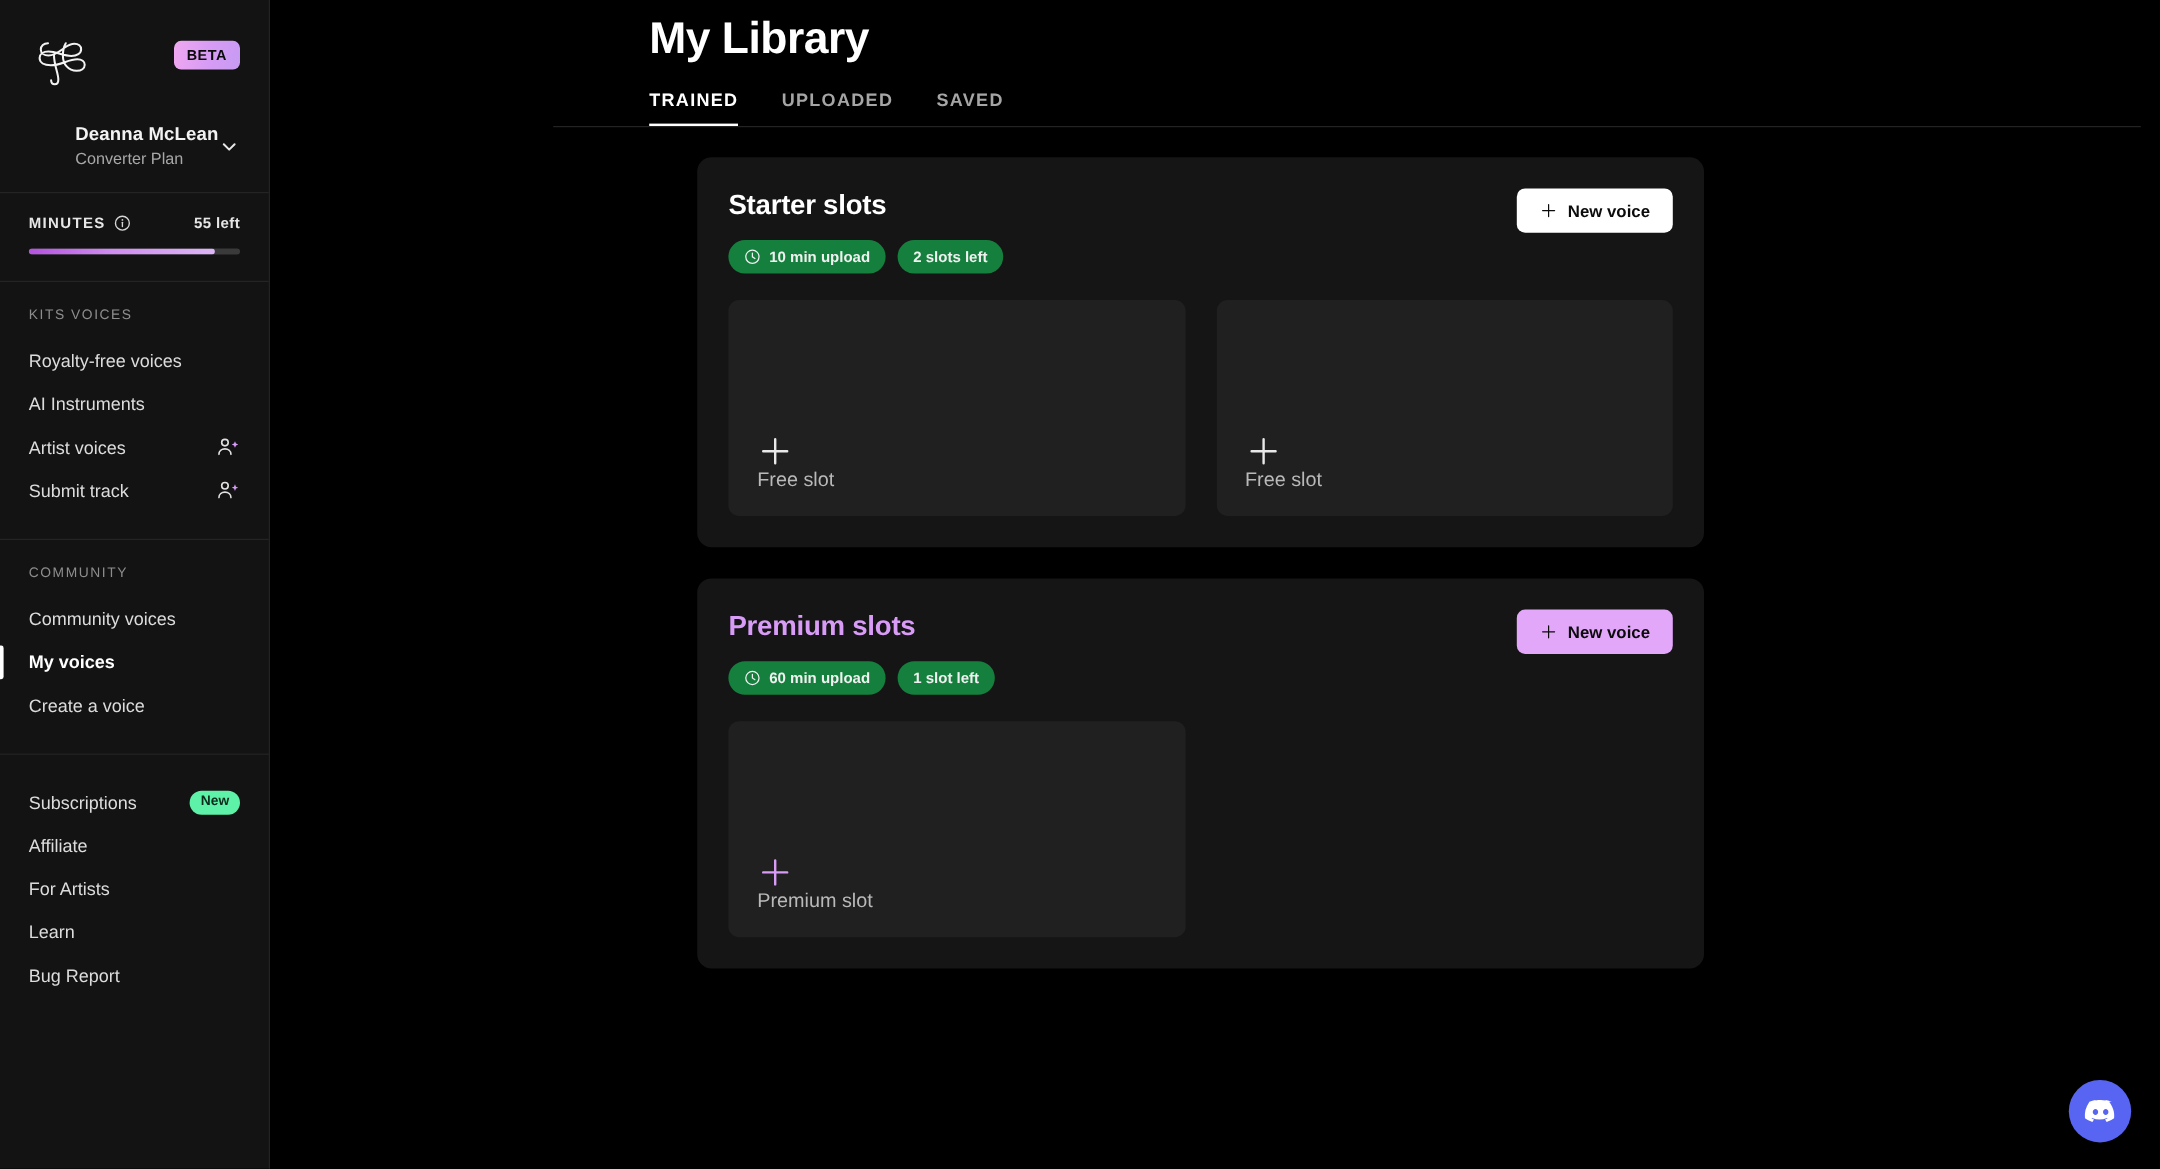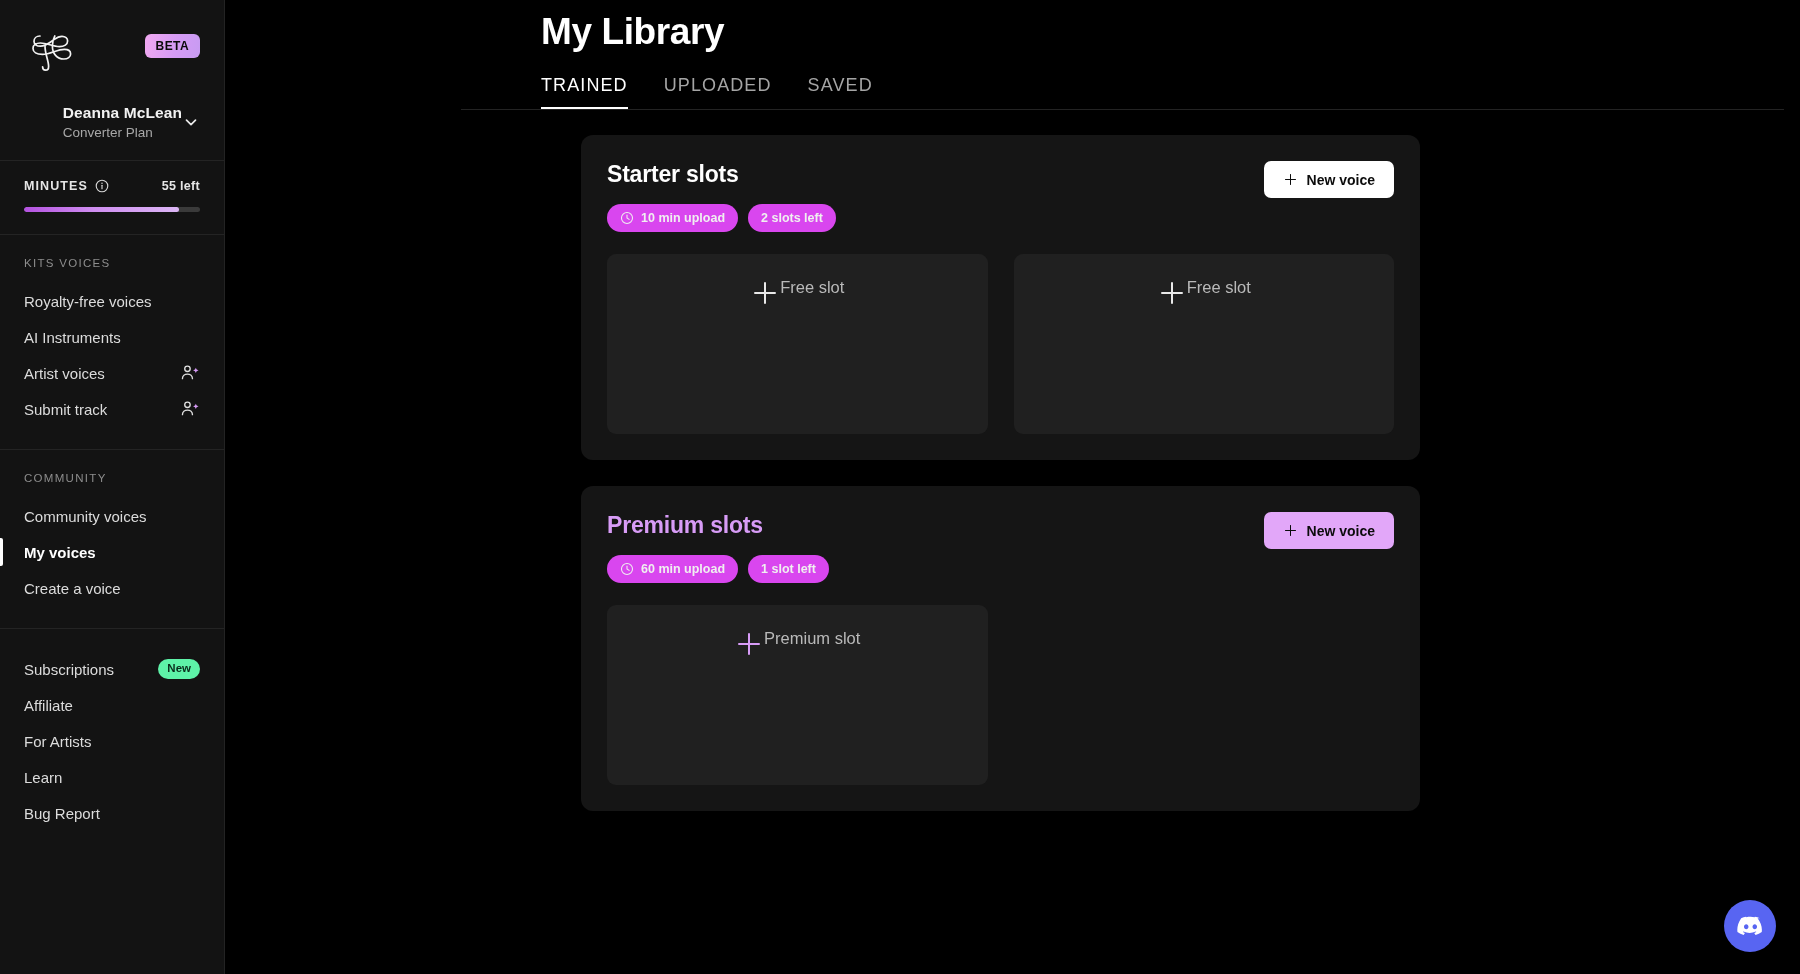--- a/index.html
+++ b/index.html
@@ -73,60 +73,60 @@
   }
 
   
   .main { flex: 1 1 auto; height: 974px; position: relative; background: #000000; overflow: hidden; }
   .page-title {
     color: #ffffff; font-size: 37px; font-weight: bold;
     letter-spacing: -.4px; padding: 11px 0 0 316px;
   }
   .tabs { display: flex; gap: 0; padding-left: 316px; margin-top: 22px; position: relative; }
   .tab {
-    color: #a5a5a5; font-size: 18px; letter-spacing: 1.1px; font-weight: normal;
+    color: #a5a5a5; font-size: 15px; letter-spacing: 1.1px; font-weight: bold;
     padding: 0 18px 13px 18px; cursor: pointer; position: relative;
   }
   .tab:first-child { padding-left: 0; }
   .tab.active { color: #ffffff; }
   .tab.active::after {
     content: ""; position: absolute; left: 0; right: 18px; bottom: 0;
     height: 2px; background: #ffffff;
   }
   .tabs-rule { height: 1px; background: #232323; width: calc(100% - 252px); margin-left: 236px; }
 
   .content { padding: 25px 380px 0 356px; }
   .section-card {
     background: #151515; border-radius: 12px;
     padding: 26px 26px 26px 26px; margin-bottom: 26px;
   }
   .sec-head { display: flex; align-items: flex-start; justify-content: space-between; }
   .sec-title { font-size: 23px; font-weight: bold; letter-spacing: -.2px; color: #ffffff; }
   .chips { display: flex; gap: 10px; margin-top: 16px; }
   .chip {
-    background: #d946ef; color: #f0f0f0; font-size: 12.5px; font-weight: bold;
+    background: #15803d; color: #f0f0f0; font-size: 12.5px; font-weight: bold;
     border-radius: 999px; padding: 7px 13px;
     display: flex; align-items: center; gap: 7px; line-height: 1;
   }
   .clock-icon { width: 14px; height: 14px; display: block; }
   .btn {
     display: flex; align-items: center; gap: 9px;
     font-size: 14px; font-weight: bold; border-radius: 7px;
     padding: 11px 19px; cursor: pointer; line-height: 1;
     border: none; white-space: nowrap;
   }
   .btn-white { background: #ffffff; color: #0b0b0b; }
   .btn-purple { background: #e2a7f9; color: #0b0b0b; }
   .plus-sm { width: 15px; height: 15px; display: block; }
 
   .slot-grid { display: grid; grid-template-columns: 1fr 1fr; gap: 26px; margin-top: 22px; }
   .slot {
     background: #202020; border-radius: 9px;
     height: 180px; padding: 24px 24px 20px 24px;
-    display: flex; flex-direction: row; justify-content: center;
+    display: flex; flex-direction: column; justify-content: flex-end;
     cursor: pointer;
   }
   .plus-lg { width: 30px; height: 30px; display: block; }
   .slot-label { color: #b9b9b9; font-size: 16.5px; }
 
   .discord-fab {
     position: absolute; right: 24px; bottom: 22px;
     width: 52px; height: 52px; border-radius: 50%;
     background: #5865f2; display: flex; align-items: center; justify-content: center;
     cursor: pointer;

